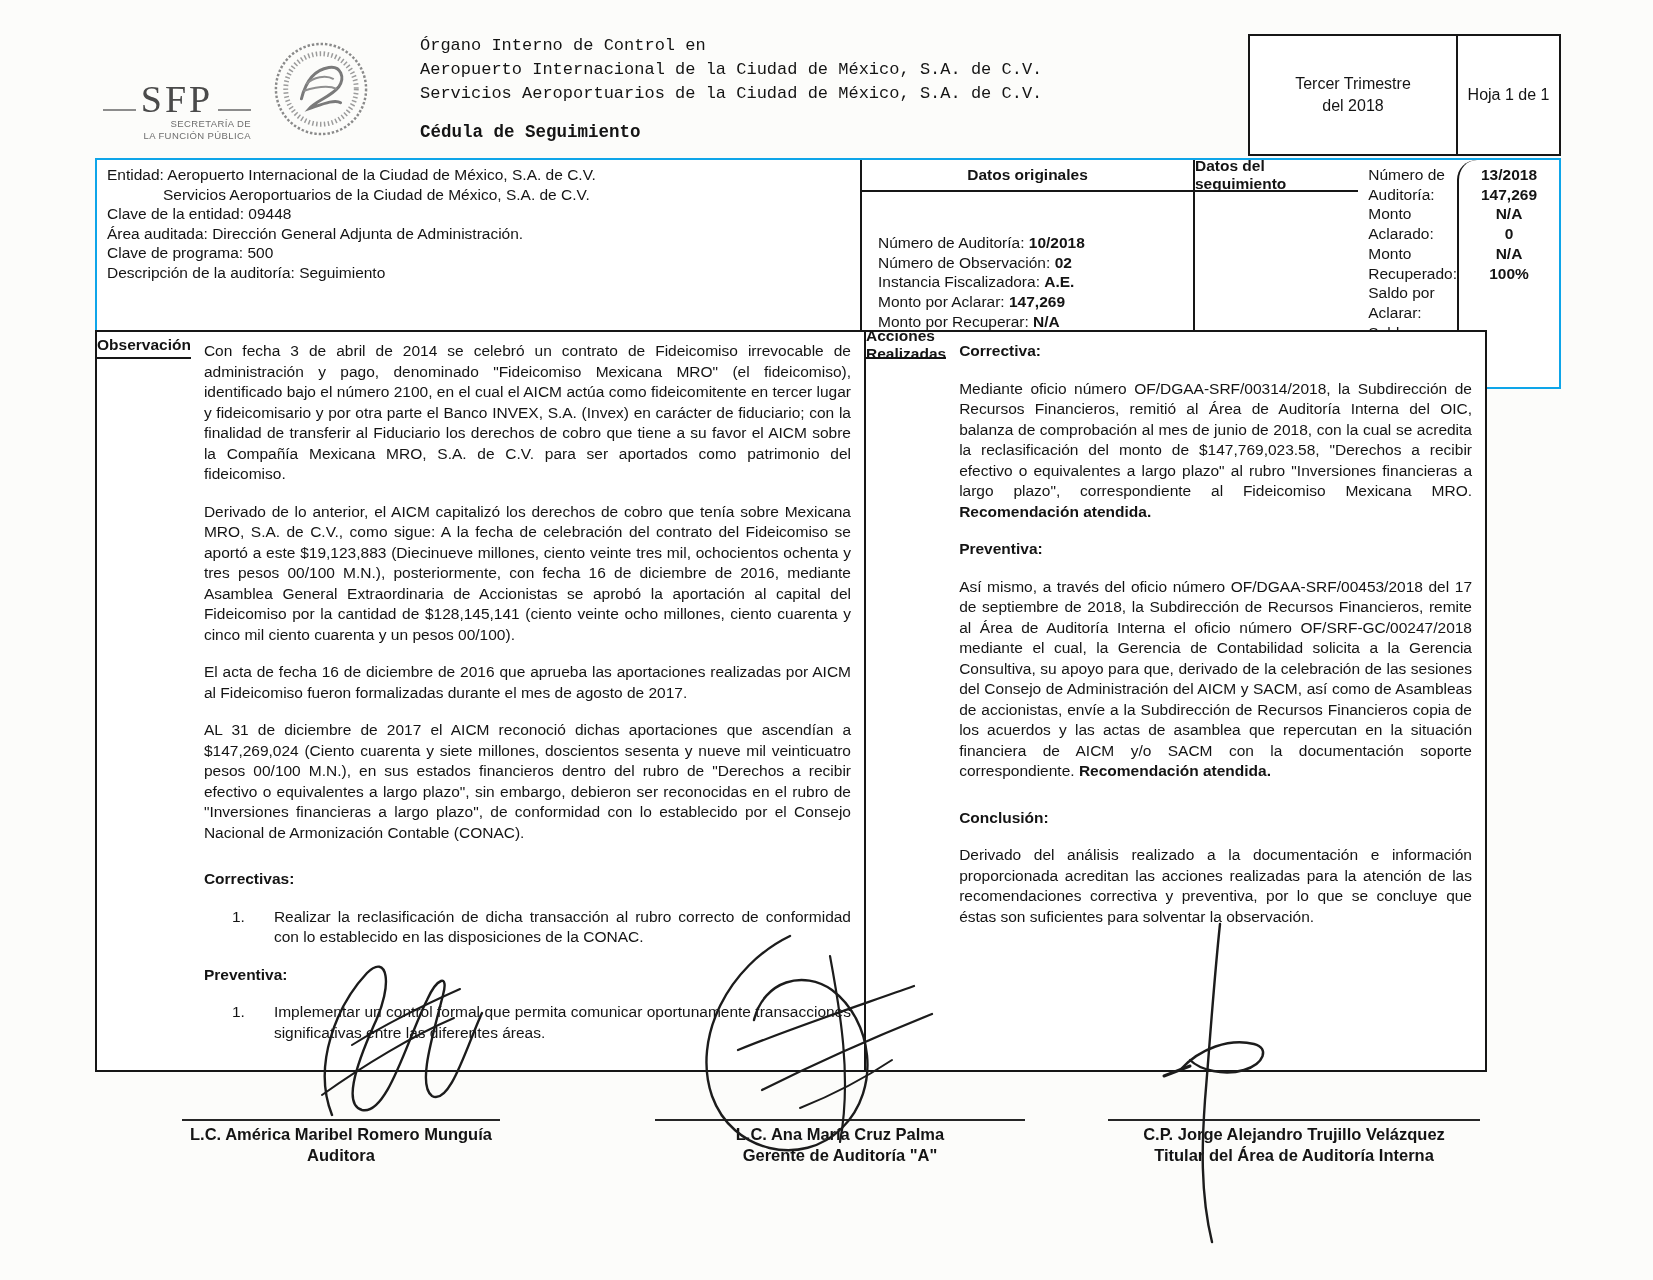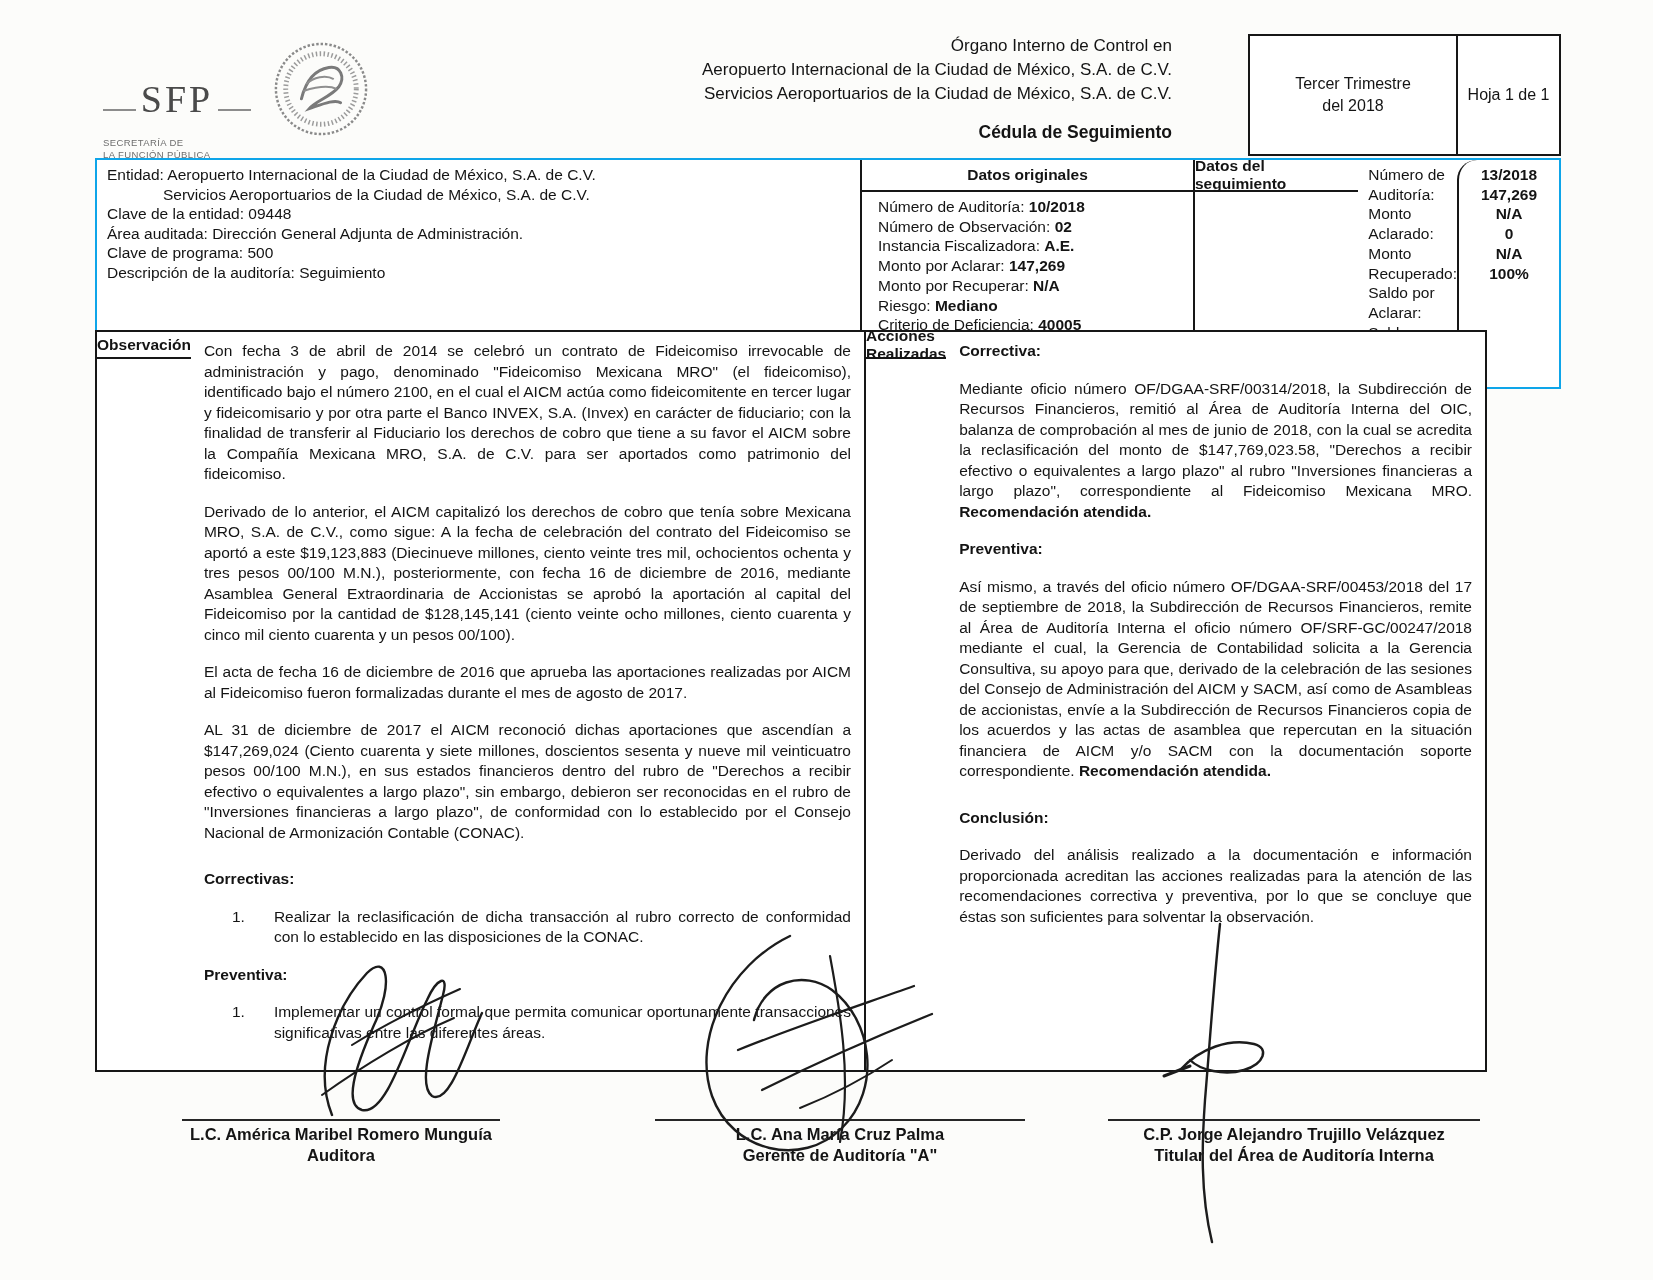--- a/index.html
+++ b/index.html
@@ -5,32 +5,32 @@
   html,body{margin:0;padding:0;background:#d9d9d9;}
   .page{
     position:relative;width:1653px;height:1280px;background:#fcfcfa;
     font-family:"Liberation Sans",sans-serif;color:#141414;overflow:hidden;
   }
   
   .sfp{position:absolute;left:103px;top:58px;width:148px;}
   .sfp-top{display:flex;align-items:flex-end;}
   .sfp-rule{flex:1;border-bottom:2px solid #8c8c8c;margin-bottom:7px;}
   .sfp-acr{font-family:"Liberation Serif",serif;font-size:38px;line-height:1;color:#4a4a4a;letter-spacing:3px;padding:0 5px;margin-top:22px;}
-  .sfp-cap{margin-top:19px;text-align:left;font-size:9.5px;line-height:12px;color:#6d6d6d;letter-spacing:.4px;}
+  .sfp-cap{margin-top:0;text-align:right;font-size:9.5px;line-height:12px;color:#6d6d6d;letter-spacing:.4px;}
   .seal{position:absolute;left:272px;top:40px;width:98px;height:98px;}
-  .org-header{position:absolute;left:432px;top:34px;width:740px;text-align:right;font-size:17px;line-height:24px;}
+  .org-header{position:absolute;left:420px;top:34px;width:740px;text-align:left;font-size:17px;line-height:24px;font-family:Liberation Mono, monospace;}
   .doc-title{margin-top:14px;font-weight:bold;font-size:17.5px;}
   .tri-box{position:absolute;left:1248px;top:34px;width:313px;height:122px;border:2px solid #161616;display:flex;box-sizing:border-box;background:#fff;}
   .tri-left{width:206px;border-right:2px solid #161616;display:flex;flex-direction:column;justify-content:center;text-align:center;font-size:16px;line-height:22px;}
   .tri-right{flex:1;display:flex;align-items:center;justify-content:center;font-size:16px;}
   
   .info-table{position:absolute;left:95px;top:158px;width:1466px;min-height:164px;border:2px solid #0ea5e9;display:flex;box-sizing:border-box;background:#fff;}
   .info-left{width:763px;padding:5px 10px;font-size:15.5px;line-height:19.5px;box-sizing:border-box;}
   .ent-line.ind{padding-left:56px;}
-  .info-mid{width:333px;border-left:2px solid #161616;display:flex;flex-direction:column;box-sizing:border-box;}
+  .info-mid{width:333px;border-left:2px solid #161616;display:flex;flex-direction:column;box-sizing:border-box;gap:36px;}
   .info-right{flex:1;border-left:2px solid #161616;display:flex;}
   .info-head{height:30px;border-bottom:2px solid #161616;display:flex;align-items:center;justify-content:center;font-weight:bold;font-size:15.5px;}
   .orig-body{padding:5px 16px;font-size:15.5px;line-height:19.7px;}
   .seg-body{flex:1;display:flex;}
   .seg-labels{flex:1;padding:5px 0 5px 10px;font-size:15.5px;line-height:19.7px;}
   .seg-values{width:100px;border-left:2px solid #161616;padding:5px 0;text-align:center;font-weight:bold;font-size:15.5px;line-height:19.7px;border-radius:20px;}
   
   .main-table{position:absolute;left:95px;top:330px;width:1392px;min-height:638px;border:2px solid #161616;display:flex;box-sizing:border-box;background:#fff;}
   .col{display:flex;flex-direction:row;box-sizing:border-box;}
   .col-obs{width:769px;border-right:2px solid #161616;}

